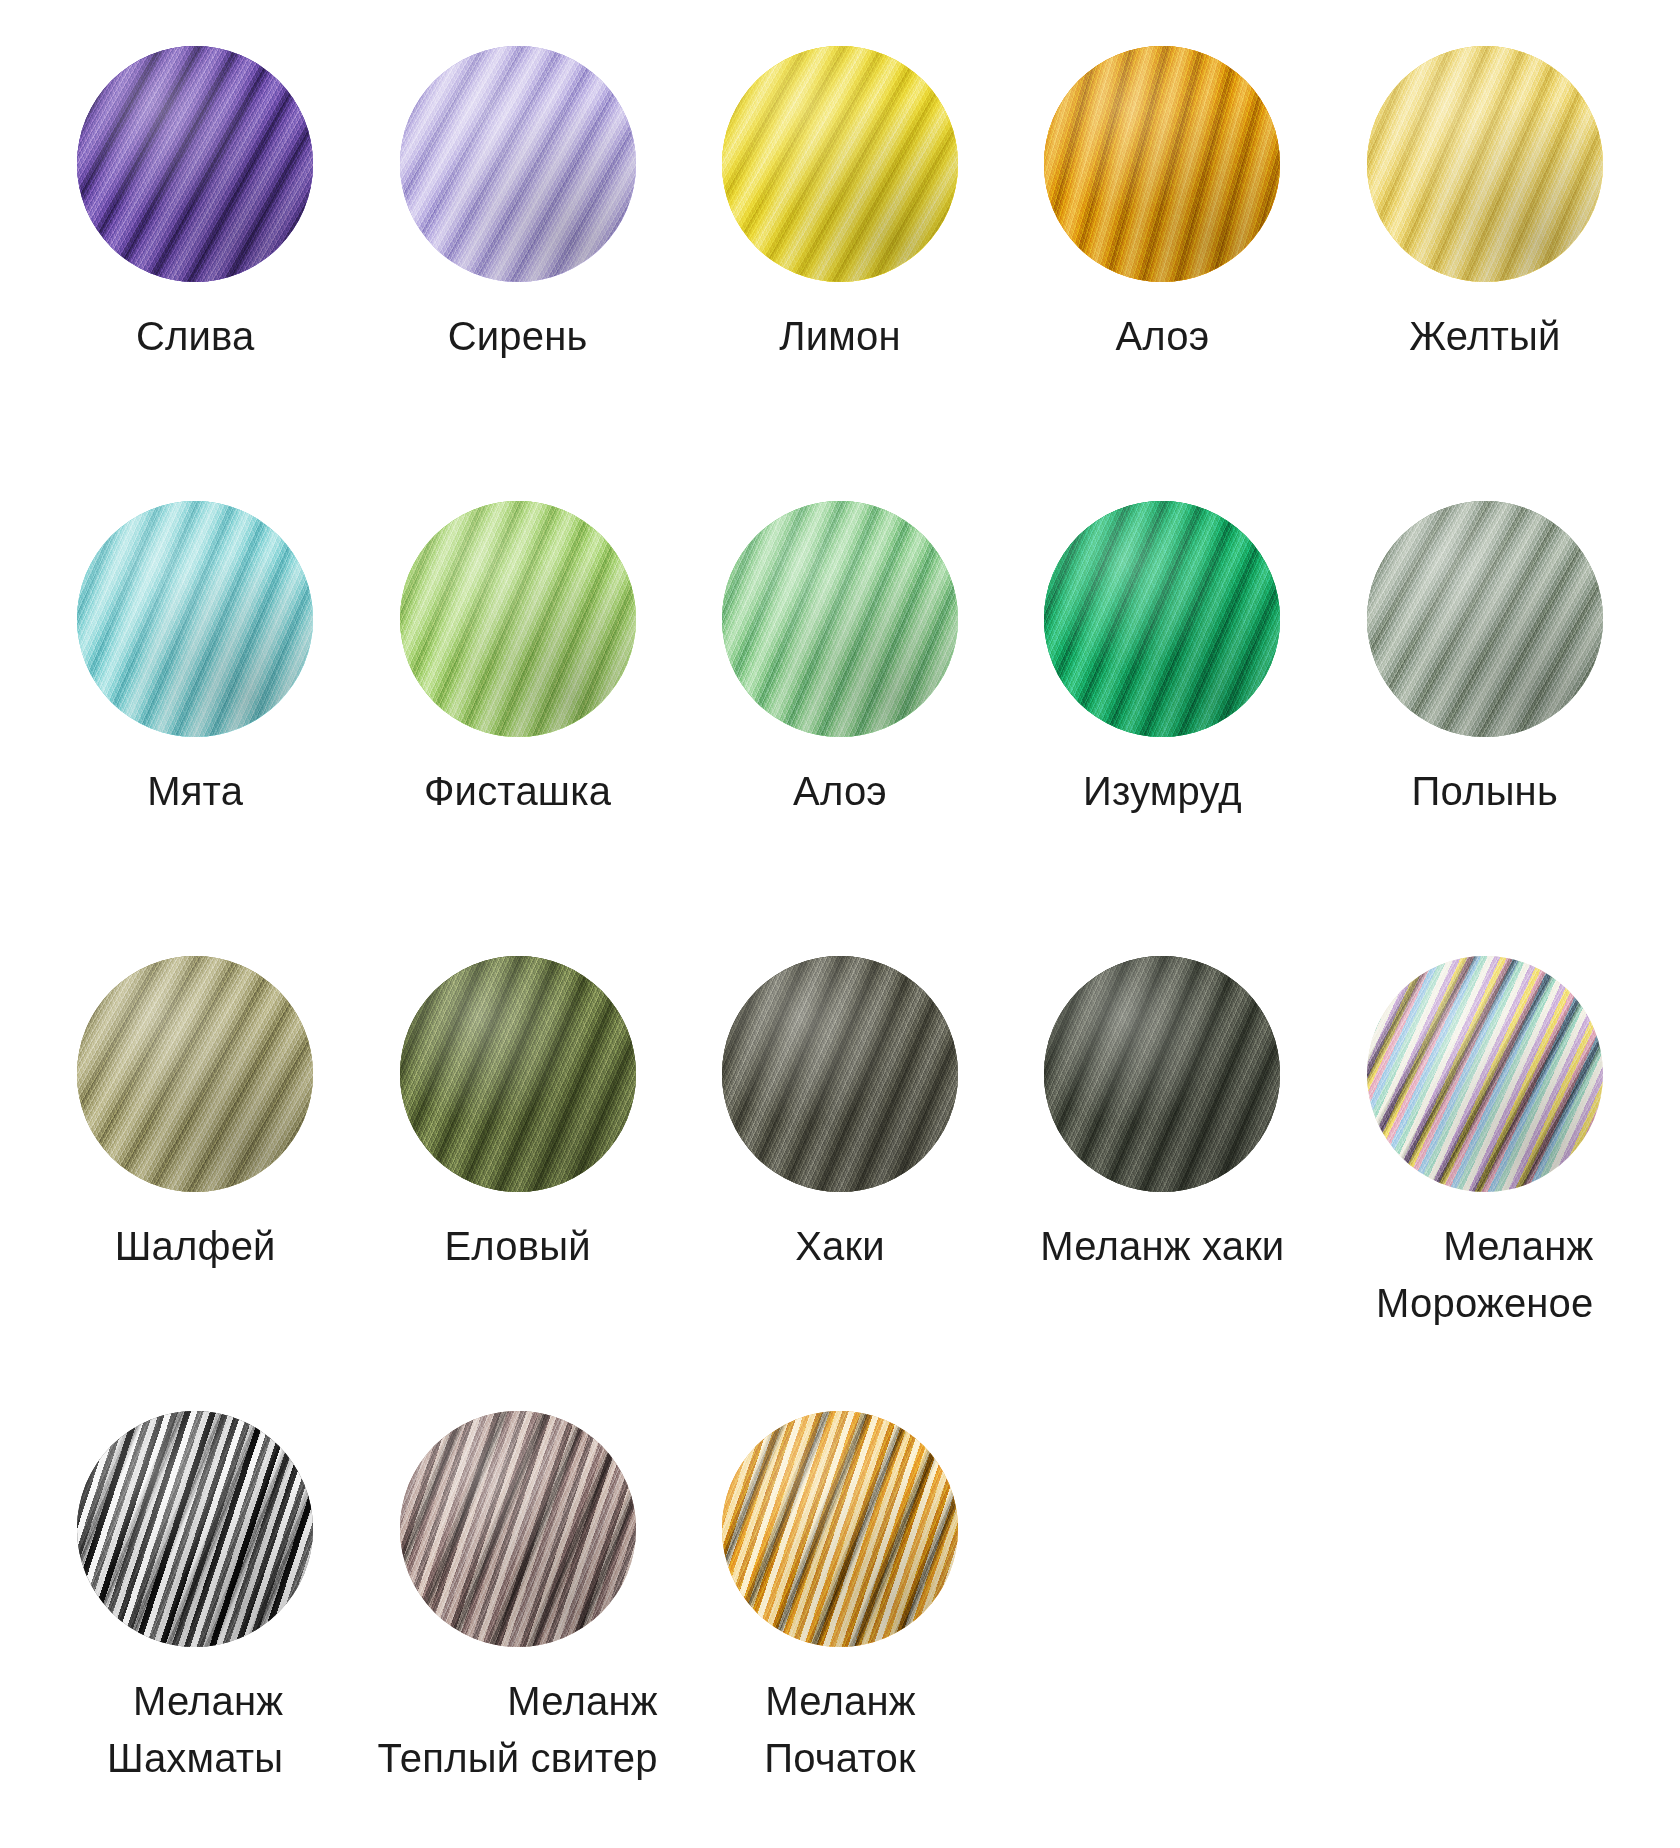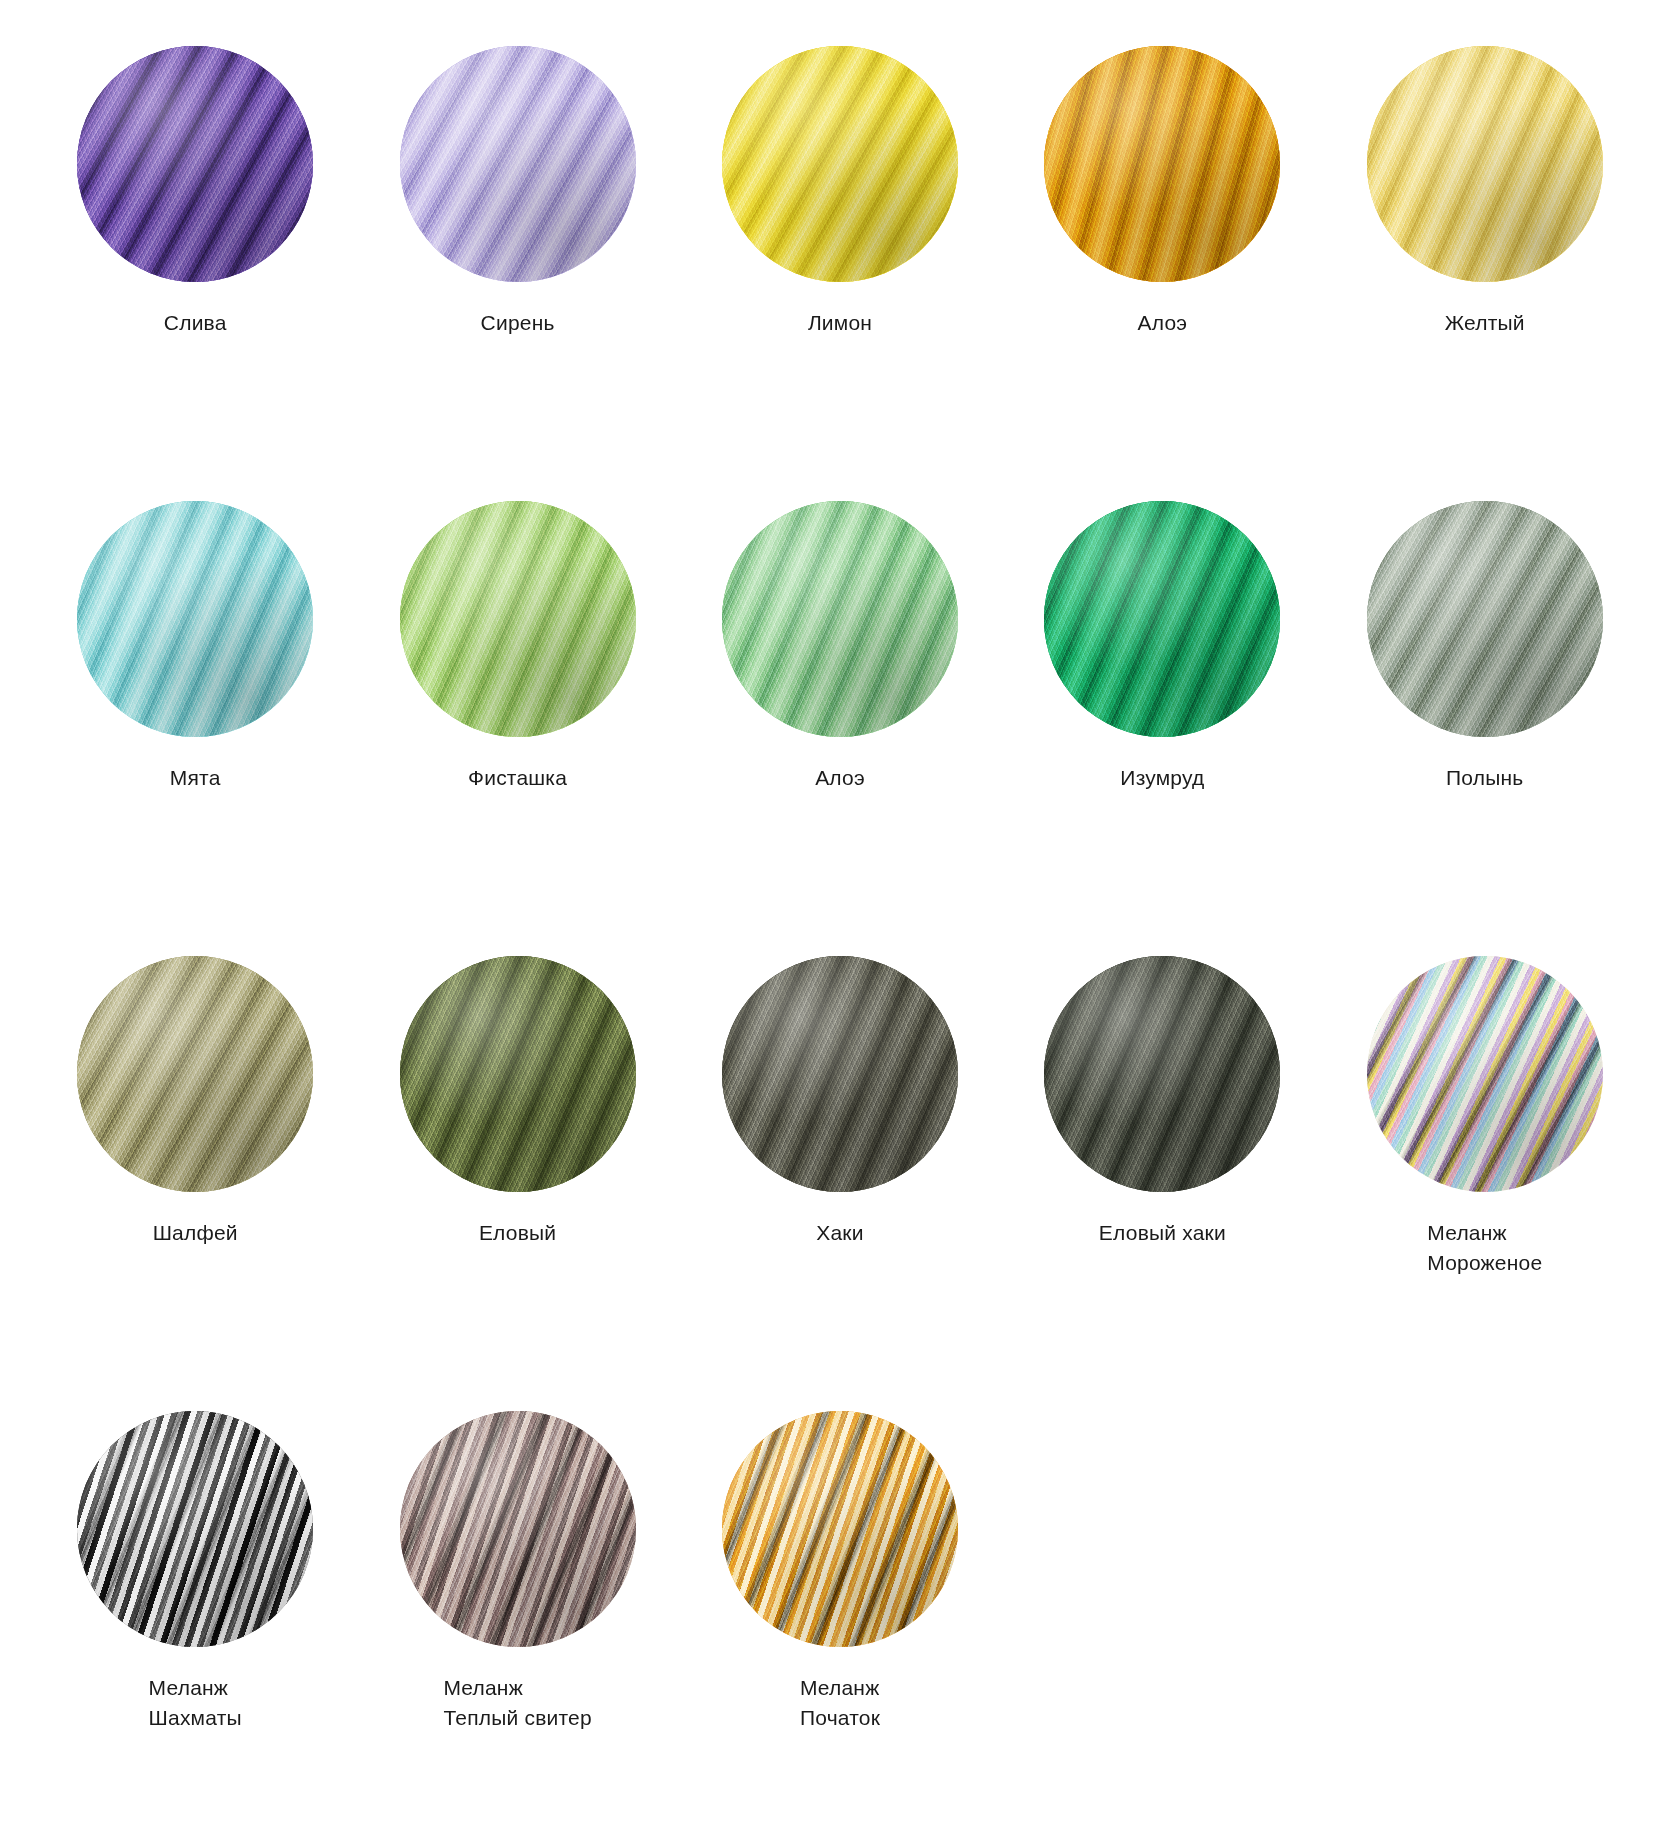--- a/index.html
+++ b/index.html
@@ -71,25 +71,25 @@
     inset: 0;
     border-radius: 50%;
     background:
       radial-gradient(circle at 34% 26%, rgba(255,255,255,.30) 0%, rgba(255,255,255,0) 46%),
       radial-gradient(circle at 74% 84%, rgba(0,0,0,.20) 0%, rgba(0,0,0,0) 55%);
     pointer-events: none;
   }
 
   .swatch-label {
     margin-top: 26px;
-    font-size: 21px;
+    font-size: 40px;
     font-weight: 300;
     line-height: 1.42;
     color: #1b1b1b;
-    text-align: left;
+    text-align: right;
     letter-spacing: .2px;
     white-space: pre-line;
   }
 </style>
 </head>
 <body>
 
 <main class="palette-grid">
     <div class="swatch-cell">
       <div class="swatch-disc" style="background: rgb(106, 75, 168);">
@@ -194,21 +194,21 @@
         <div class="shade"></div>
       </div>
       <div class="swatch-label">Хаки</div>
     </div>
     <div class="swatch-cell">
       <div class="swatch-disc" style="background: rgb(74, 78, 67);">
         <div class="cord" style="background-image: repeating-linear-gradient(112deg, rgb(43, 47, 38) 0px, rgb(74, 78, 67) 7px, rgb(101, 104, 92) 17px, rgb(74, 78, 67) 27px, rgb(43, 47, 38) 34px), linear-gradient(112deg, rgb(74, 78, 67), rgb(74, 78, 67));"></div>
         <div class="knit" style="transform: rotate(0deg);"></div>
         <div class="shade"></div>
       </div>
-      <div class="swatch-label">Еловый хаки</div>
+      <div class="swatch-label">Меланж хаки</div>
     </div>
     <div class="swatch-cell">
       <div class="swatch-disc" style="background: rgb(239, 229, 216);">
         <div class="cord" style="background-image: repeating-linear-gradient(118deg, rgba(0, 0, 0, 0.55) 0px, rgba(0, 0, 0, 0) 6px, rgba(255, 255, 255, 0.18) 18px, rgba(0, 0, 0, 0) 30px, rgba(0, 0, 0, 0.55) 38px), repeating-linear-gradient(114deg, rgb(242, 222, 110) 0px, rgb(242, 222, 110) 6px, rgb(231, 174, 192) 6px, rgb(231, 174, 192) 12px, rgb(156, 200, 230) 12px, rgb(156, 200, 230) 18px, rgb(168, 220, 200) 18px, rgb(168, 220, 200) 24px, rgb(242, 240, 228) 24px, rgb(242, 240, 228) 30px, rgb(201, 169, 216) 30px, rgb(201, 169, 216) 36px);"></div>
         <div class="knit" style="transform: rotate(6deg);"></div>
         <div class="shade"></div>
       </div>
       <div class="swatch-label">Меланж
 Мороженое</div>
     </div>

